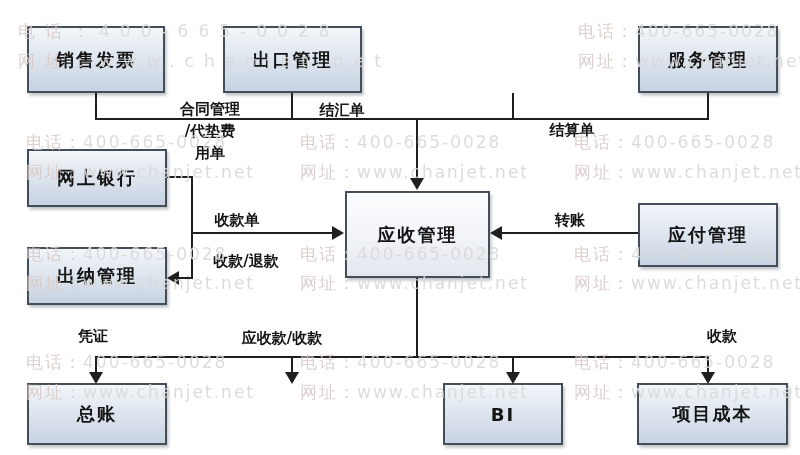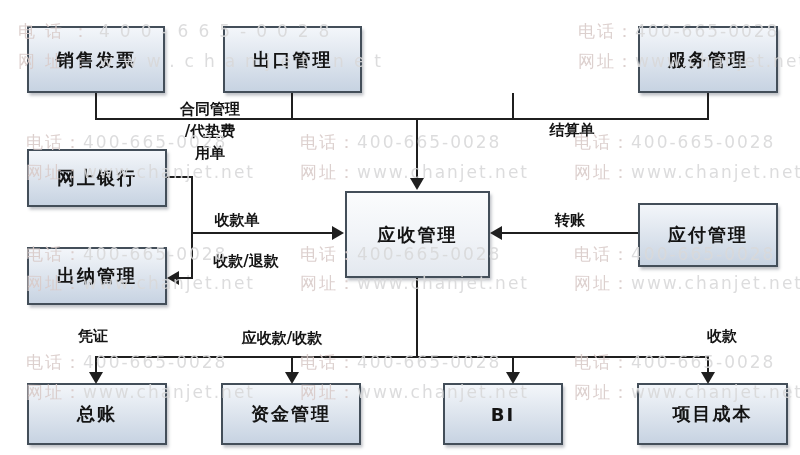--- a/index.html
+++ b/index.html
@@ -64,23 +64,20 @@
   <div class="node light" style="left:345px;top:191px;width:145px;height:87px">
     <span>应收管理</span>
   </div>
   <div class="node" style="left:638px;top:203px;width:140px;height:64px">
     <span>应付管理</span>
   </div>
 
   <div class="node" style="left:27px;top:383px;width:140px;height:62px">
     <span>总账</span>
   </div>
-  <div class="node" style="left:221px;top:383px;width:140px;height:62px">
-    <span>资金管理</span>
-  </div>
   <div class="node" style="left:443px;top:383px;width:120px;height:62px">
     <span>BI</span>
   </div>
   <div class="node" style="left:637px;top:383px;width:151px;height:62px">
     <span>项目成本</span>
   </div>
 
   <div class="vline" style="left:95px;top:93px;height:26px"></div>
   <div class="vline" style="left:291px;top:93px;height:26px"></div>
   <div class="vline" style="left:512px;top:93px;height:26px"></div>
@@ -107,20 +104,21 @@
   <div class="vline" style="left:512px;top:356px;height:17px"></div>
   <div class="vline" style="left:707px;top:356px;height:17px"></div>
   <div class="arr down" style="left:89px;top:372px"></div>
   <div class="arr down" style="left:285px;top:372px"></div>
   <div class="arr down" style="left:506px;top:372px"></div>
   <div class="arr down" style="left:701px;top:372px"></div>
 
   <div class="lbl" style="left:170px;top:98px;width:80px">合同管理
 /代垫费
 用单</div>
+  <div class="lbl" style="left:306px;top:99px;width:72px">结汇单</div>
   <div class="lbl" style="left:536px;top:119px;width:72px">结算单</div>
   <div class="lbl" style="left:201px;top:209px;width:72px">收款单</div>
   <div class="lbl" style="left:201px;top:250px;width:90px">收款/退款</div>
   <div class="lbl" style="left:538px;top:209px;width:64px">转账</div>
   <div class="lbl" style="left:61px;top:325px;width:64px">凭证</div>
   <div class="lbl" style="left:232px;top:327px;width:100px">应收款/收款</div>
   <div class="lbl" style="left:690px;top:325px;width:64px">收款</div>
 
   <div class="wm-layer">
       <div class="wm wide" style="left: 18px; top: 20px;"><span class="wl">电话：</span><span class="wv">400-665-0028</span></div>

